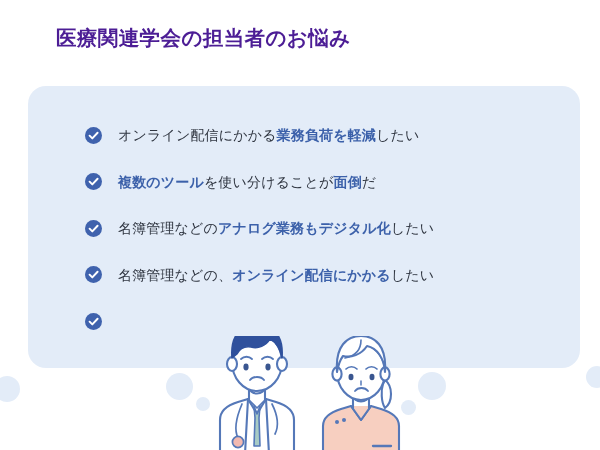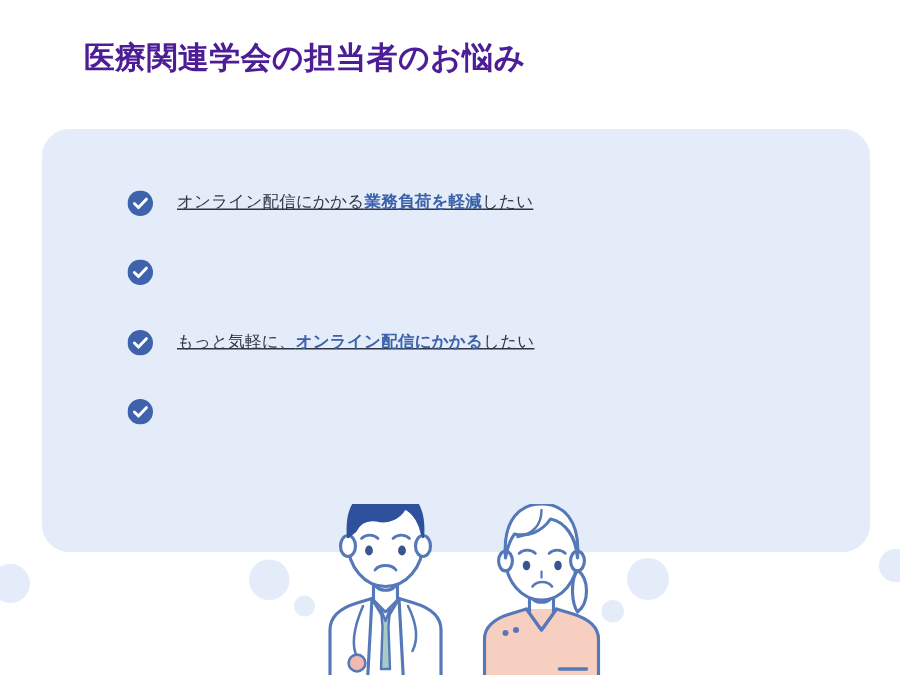--- a/index.html
+++ b/index.html
@@ -61,26 +61,25 @@
 
   .check-icon {
     flex: 0 0 auto;
     width: 17px;
     height: 17px;
     margin-right: 16px;
     display: block;
   }
 
   .issue-text {
-    font-size: 11px;
+    font-size: 14px;
     color: #2f3540;
     letter-spacing: 0.15px;
     line-height: 1.3;
     white-space: nowrap;
-    text-decoration: underline;
   }
 
   .issue-text .hl {
     color: #3c61aa;
     font-weight: bold;
   }
 
   
   .illustration {
     position: absolute;
@@ -112,27 +111,35 @@
             <circle cx="10" cy="10" r="10" fill="#3f62ad"></circle>
             <path d="M5.4 10.2 L8.6 13.4 L14.8 6.8" fill="none" stroke="#ffffff" stroke-width="2.3" stroke-linecap="round" stroke-linejoin="round"></path>
           </svg>
           <div class="issue-text"><span>オンライン配信にかかる</span><span class="hl">業務負荷を軽減</span><span>したい</span></div>
         </div>
         <div class="issue-item">
           <svg class="check-icon" viewBox="0 0 20 20">
             <circle cx="10" cy="10" r="10" fill="#3f62ad"></circle>
             <path d="M5.4 10.2 L8.6 13.4 L14.8 6.8" fill="none" stroke="#ffffff" stroke-width="2.3" stroke-linecap="round" stroke-linejoin="round"></path>
           </svg>
-        </div>
-        <div class="issue-item">
-          <svg class="check-icon" viewBox="0 0 20 20">
-            <circle cx="10" cy="10" r="10" fill="#3f62ad"></circle>
-            <path d="M5.4 10.2 L8.6 13.4 L14.8 6.8" fill="none" stroke="#ffffff" stroke-width="2.3" stroke-linecap="round" stroke-linejoin="round"></path>
-          </svg>
-          <div class="issue-text"><span>もっと気軽に、</span><span class="hl">オンライン配信にかかる</span><span>したい</span></div>
+          <div class="issue-text"><span class="hl">複数のツール</span><span>を使い分けることが</span><span class="hl">面倒</span><span>だ</span></div>
+        </div>
+        <div class="issue-item">
+          <svg class="check-icon" viewBox="0 0 20 20">
+            <circle cx="10" cy="10" r="10" fill="#3f62ad"></circle>
+            <path d="M5.4 10.2 L8.6 13.4 L14.8 6.8" fill="none" stroke="#ffffff" stroke-width="2.3" stroke-linecap="round" stroke-linejoin="round"></path>
+          </svg>
+          <div class="issue-text"><span>名簿管理などの</span><span class="hl">アナログ業務もデジタル化</span><span>したい</span></div>
+        </div>
+        <div class="issue-item">
+          <svg class="check-icon" viewBox="0 0 20 20">
+            <circle cx="10" cy="10" r="10" fill="#3f62ad"></circle>
+            <path d="M5.4 10.2 L8.6 13.4 L14.8 6.8" fill="none" stroke="#ffffff" stroke-width="2.3" stroke-linecap="round" stroke-linejoin="round"></path>
+          </svg>
+          <div class="issue-text"><span>名簿管理などの、</span><span class="hl">オンライン配信にかかる</span><span>したい</span></div>
         </div>
         <div class="issue-item">
           <svg class="check-icon" viewBox="0 0 20 20">
             <circle cx="10" cy="10" r="10" fill="#3f62ad"></circle>
             <path d="M5.4 10.2 L8.6 13.4 L14.8 6.8" fill="none" stroke="#ffffff" stroke-width="2.3" stroke-linecap="round" stroke-linejoin="round"></path>
           </svg>
         </div>
       </div>
   </div>
 

